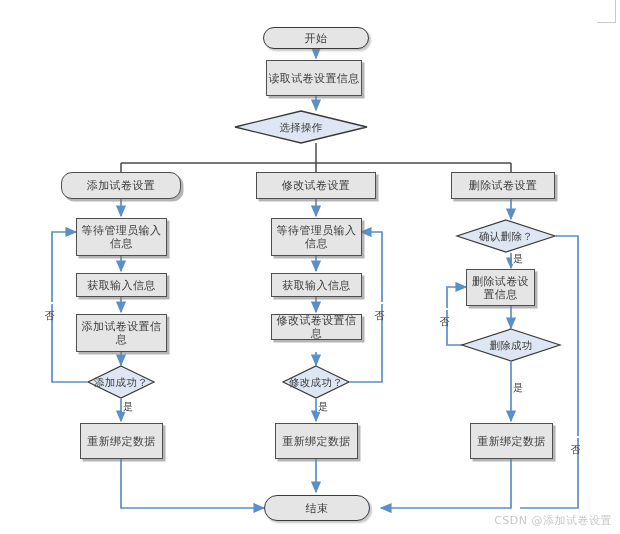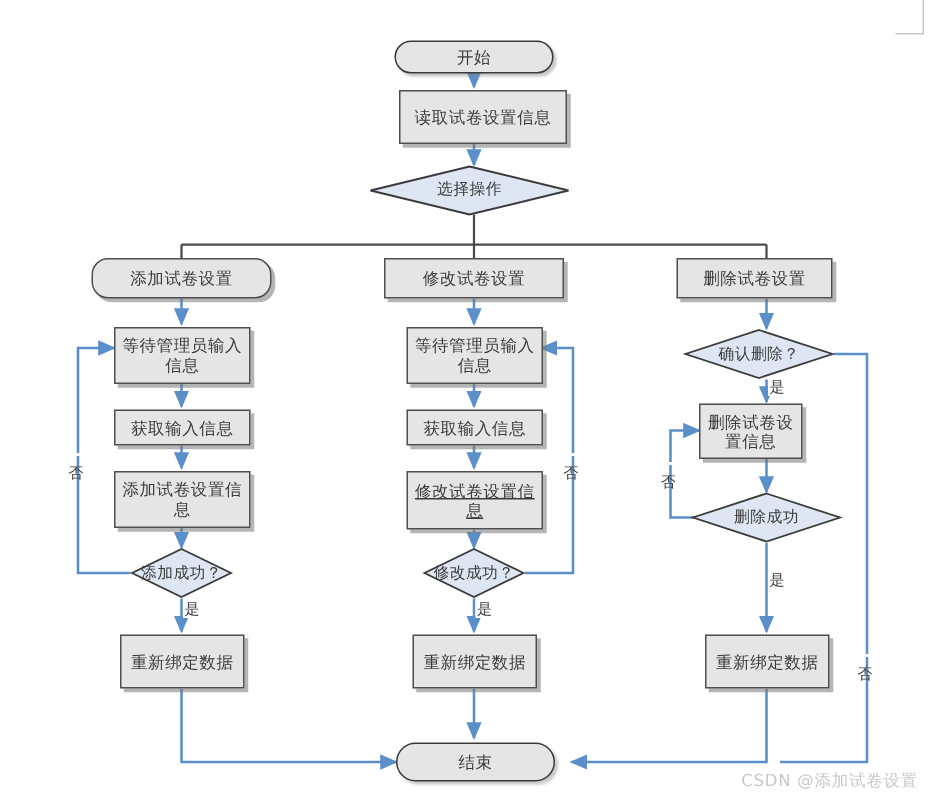--- a/index.html
+++ b/index.html
@@ -175,25 +175,25 @@
       <path d="M477,345 L447,345 L447,287 L466,287" marker-end="url(#ahB)"></path>
 
       <path d="M556,236 L578,236 L578,508 L520,508"></path>
     </g>
   </svg>
 
   <div class="node term" style="left:263px; top:27px; width:106px; height:22px;">
     <span>开始</span>
   </div>
 
-  <div class="node" style="left:266px; top:60px; width:112px; height:36px;align-items:center;">
+  <div class="node" style="left:266px; top:60px; width:96px; height:36px;align-items:center;">
     <span>读取试卷设置信息</span>
   </div>
 
-  <div class="diamond-wrap" style="left:246px; top:110px; width:134px; height:34px;font-family:Liberation Serif, serif;">
+  <div class="diamond-wrap" style="left:234px; top:110px; width:134px; height:34px;">
     <svg width="134" height="34" viewBox="0 0 134 34">
       <polygon points="67,1 133,17 67,33 1,17" fill="#dde6f2" stroke="#3a3a3a" stroke-width="1.3"></polygon>
     </svg>
     <div class="diamond-label">选择操作</div>
   </div>
 
   <div class="node" style="left:61px; top:172px; width:120px; height:27px;border-radius:11px;">
     <span>添加试卷设置</span>
   </div>
   <div class="node" style="left:256px; top:172px; width:120px; height:27px;">
@@ -221,21 +221,21 @@
   <div class="node" style="left:80px; top:423px; width:83px; height:36px;">
     <span>重新绑定数据</span>
   </div>
 
   <div class="node" style="left:271px; top:218px; width:91px; height:38px;">
     <span>等待管理员输入信息</span>
   </div>
   <div class="node" style="left:271px; top:273px; width:91px; height:24px;">
     <span>获取输入信息</span>
   </div>
-  <div class="node" style="left:271px; top:314px; width:91px; height:39px;text-decoration:underline;">
+  <div class="node" style="left:271px; top:314px; width:91px; height:26px;">
     <span>修改试卷设置信息</span>
   </div>
   <div class="diamond-wrap" style="left:282px; top:365px; width:68px; height:34px;">
     <svg width="68" height="34" viewBox="0 0 68 34">
       <polygon points="34,1 67,17 34,33 1,17" fill="#dde6f2" stroke="#3a3a3a" stroke-width="1.2"></polygon>
     </svg>
     <div class="diamond-label">修改成功？</div>
   </div>
   <div class="node" style="left:275px; top:423px; width:83px; height:36px;">
     <span>重新绑定数据</span>

